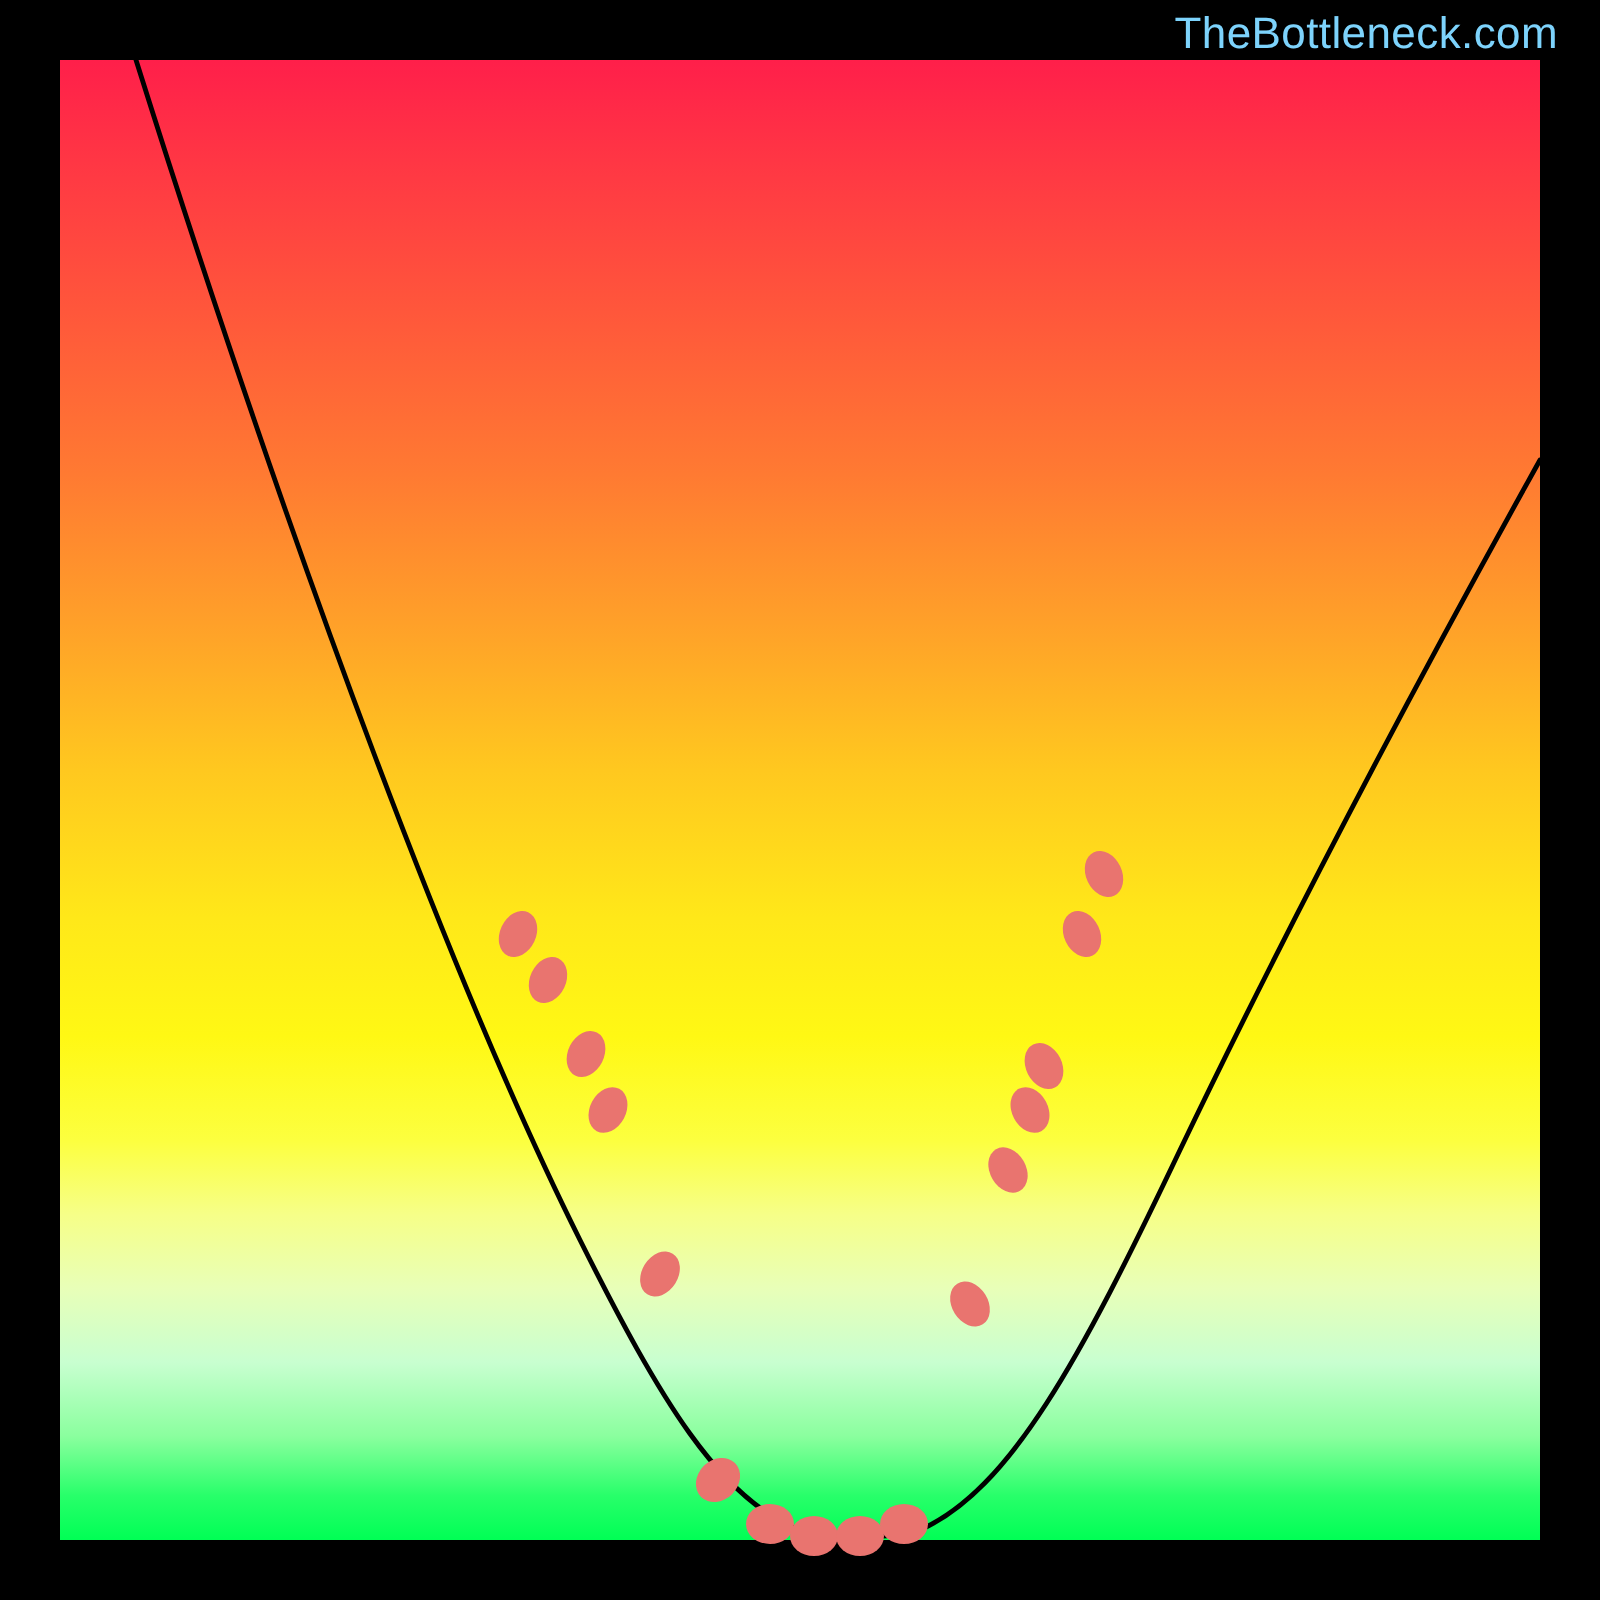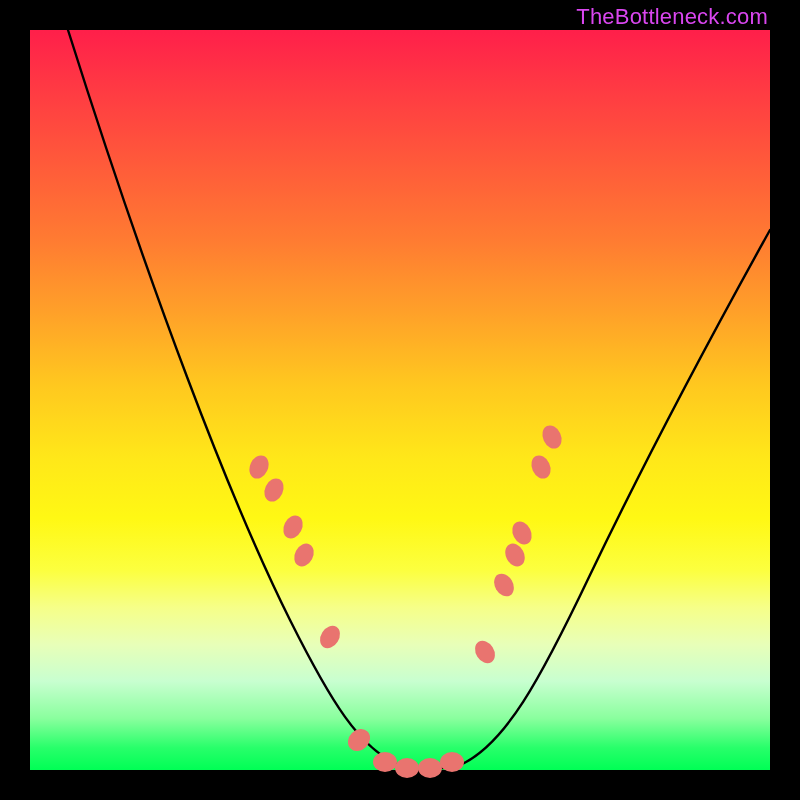--- a/index.html
+++ b/index.html
@@ -30,25 +30,25 @@
       #e8ffb8 83%,
       #c8ffd0 88%,
       #8aff9e 93%,
       #28ff6a 97%,
       #00ff55 100%
     );
   }
   .watermark {
     position: absolute;
     top: 4px;
-    right: 32px;
+    right: 21px;
     font-family: Arial, Helvetica, sans-serif;
     font-size: 22px;
     font-weight: 500;
-    color: #d946ef;
+    color: #7dd3fc;
     letter-spacing: 0.2px;
   }
   svg.curve {
     position: absolute;
     left: 0; top: 0;
     width: 740px;
     height: 740px;
     overflow: visible;
   }
 </style>

